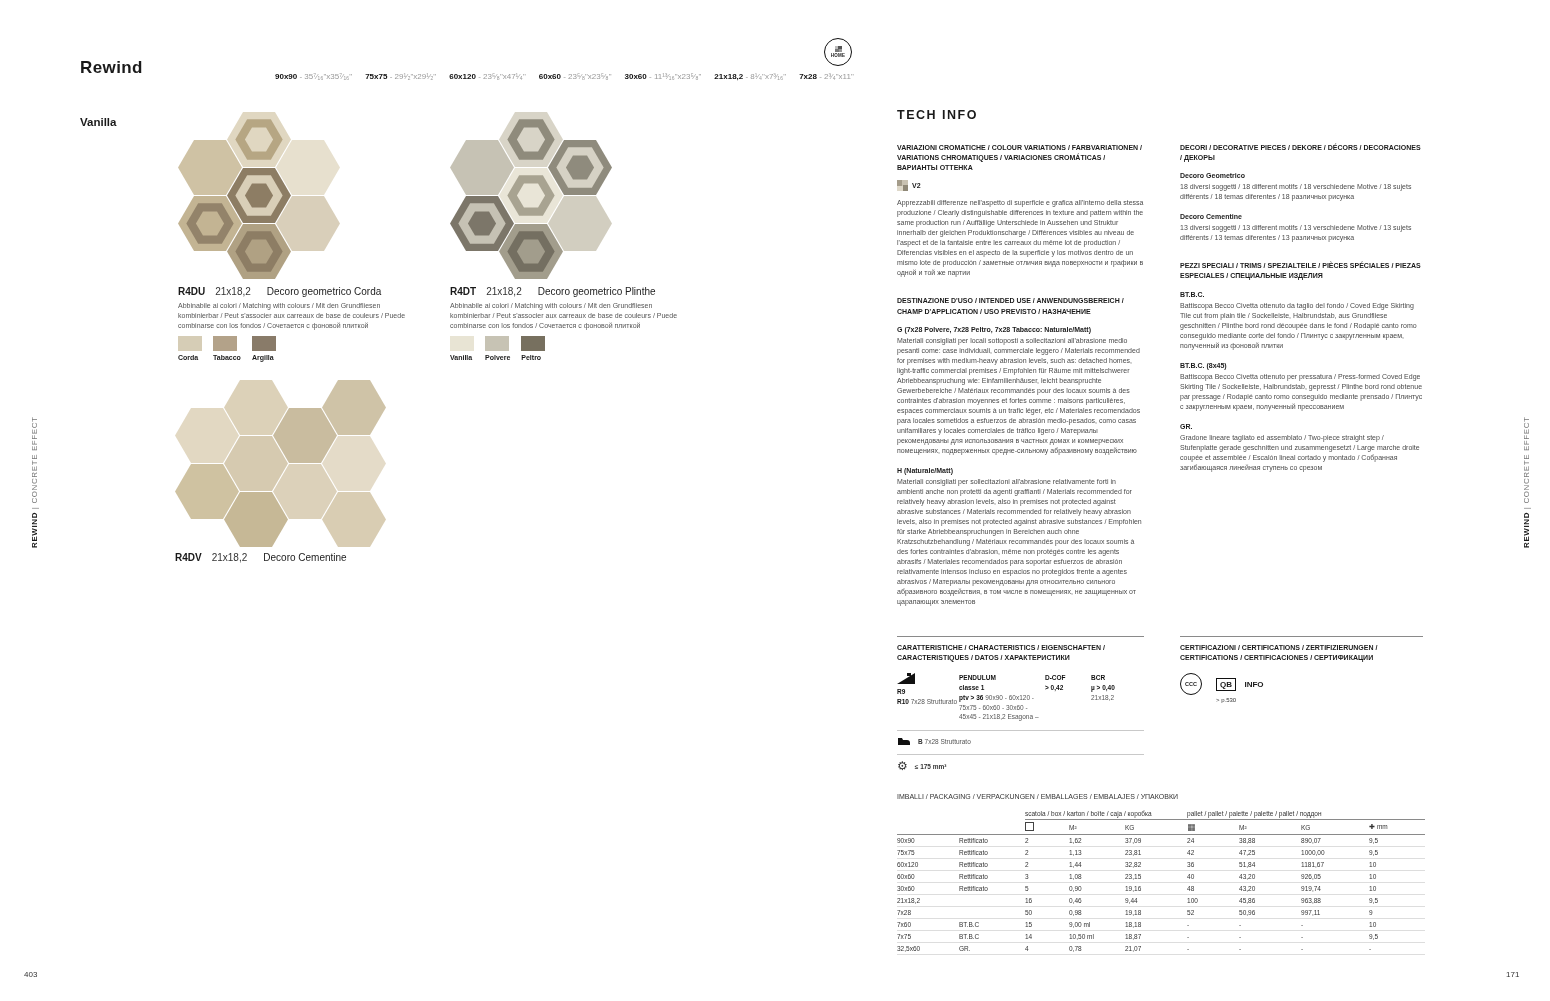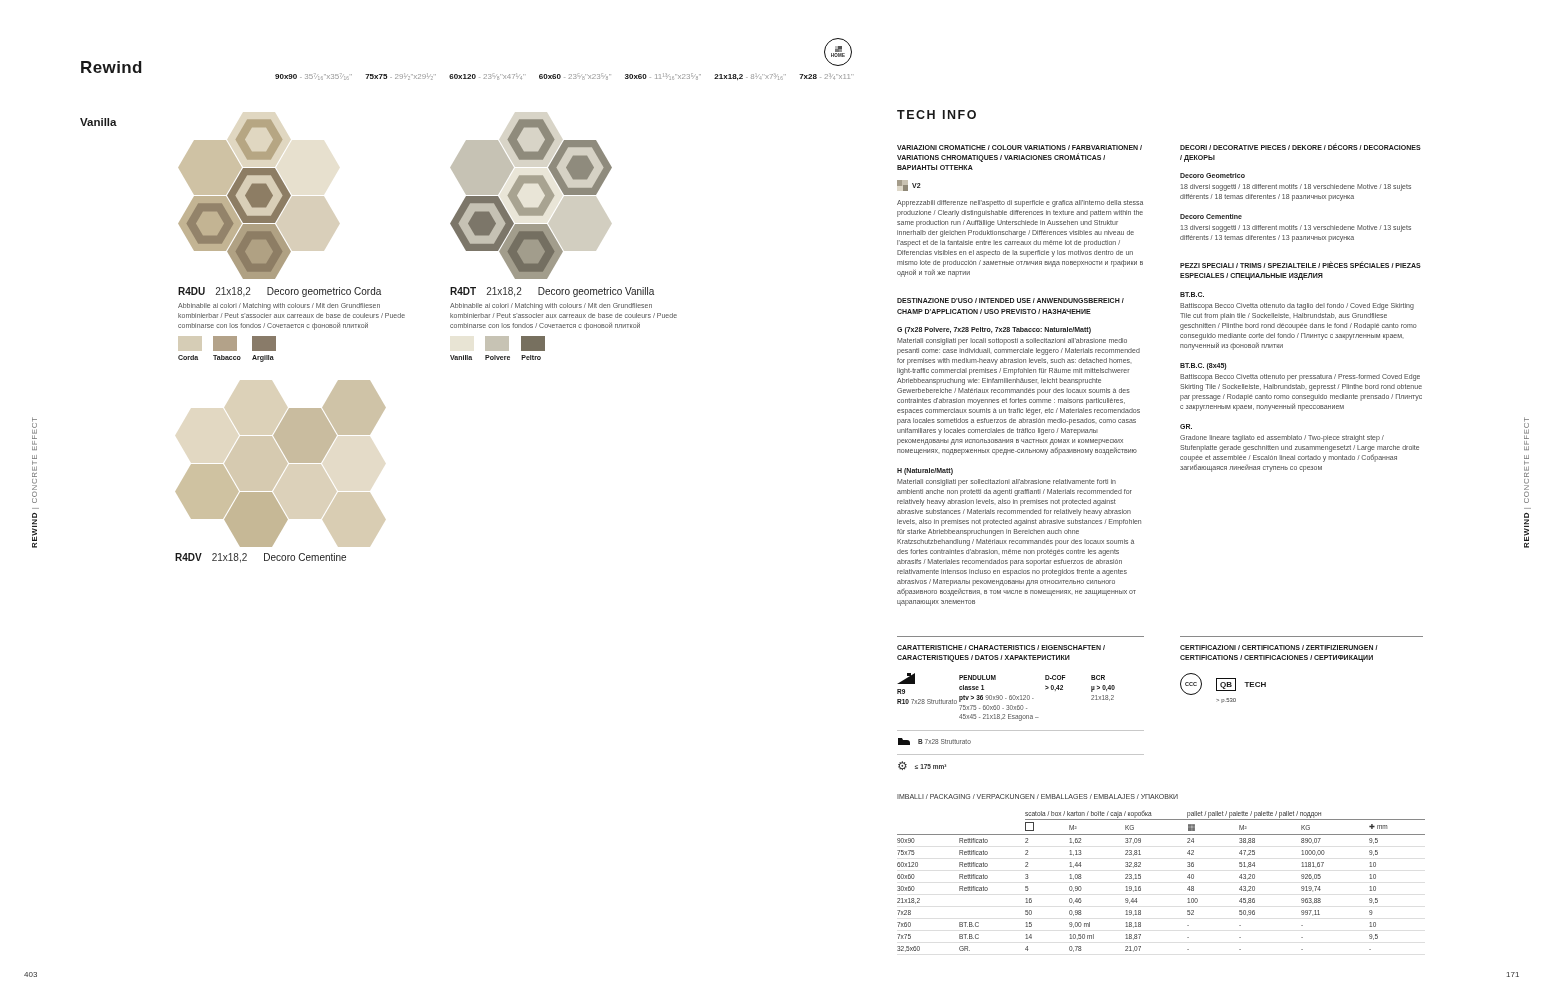--- a/index.html
+++ b/index.html
@@ -163,21 +163,21 @@
       <div class="hexin hex-mid" style="background: rgb(198, 194, 180);"></div>
       <div class="hexin hex-core" style="background: rgb(124, 118, 105);"></div>
     </div>
     <div class="hex" style="left: 98px; top: 84px; background: rgb(210, 206, 192);"></div>
     <div class="hex" style="left: 49px; top: 112px; background: rgb(162, 157, 140);">
       <div class="hexin hex-mid" style="background: rgb(116, 111, 97);"></div>
       <div class="hexin hex-core" style="background: rgb(162, 157, 140);"></div>
     </div>
   </div>
 <div class="abs decor-meta" style="left:450px;top:286px;">
-  <span class="code">R4DT</span><span class="dsize">21x18,2</span><span class="dname">Decoro geometrico Vanilla</span>
+  <span class="code">R4DT</span><span class="dsize">21x18,2</span><span class="dname">Decoro geometrico Plinthe</span>
 </div>
 <div class="abs match-text" style="left:450px;top:301px;">Abbinabile ai colori / Matching with colours / Mit den Grundfliesen kombinierbar / Peut s'associer aux carreaux de base de couleurs / Puede combinarse con los fondos / Сочетается с фоновой плиткой</div>
 <div class="abs swatch-row" style="left:450px;top:336px;">
     <div class="swatch">
       <div class="chip" style="background: rgb(232, 228, 212);"></div>
       <div class="chip-label">Vanilla</div>
     </div>
     <div class="swatch">
       <div class="chip" style="background: rgb(199, 195, 180);"></div>
       <div class="chip-label">Polvere</div>
@@ -285,21 +285,21 @@
 </div>
 
 <div class="abs cert">
   <div class="blk-head">CERTIFICAZIONI / CERTIFICATIONS / ZERTIFIZIERUNGEN / CERTIFICATIONS / CERTIFICACIONES / СЕРТИФИКАЦИИ</div>
   <div class="cert-logos">
     <div class="ccc">
         <span>CCC</span>
       </div>
     <div>
       <span class="qb">QB</span>
-      <span class="upec">TECH</span>
+      <span class="upec">INFO</span>
       <div class="pref">&gt; p.530</div>
     </div>
   </div>
 </div>
 
 <div class="abs pack">
   <div class="pack-head">IMBALLI / PACKAGING / VERPACKUNGEN / EMBALLAGES / EMBALAJES / УПАКОВКИ</div>
   <table>
     <colgroup>
       <col style="width:62px">

